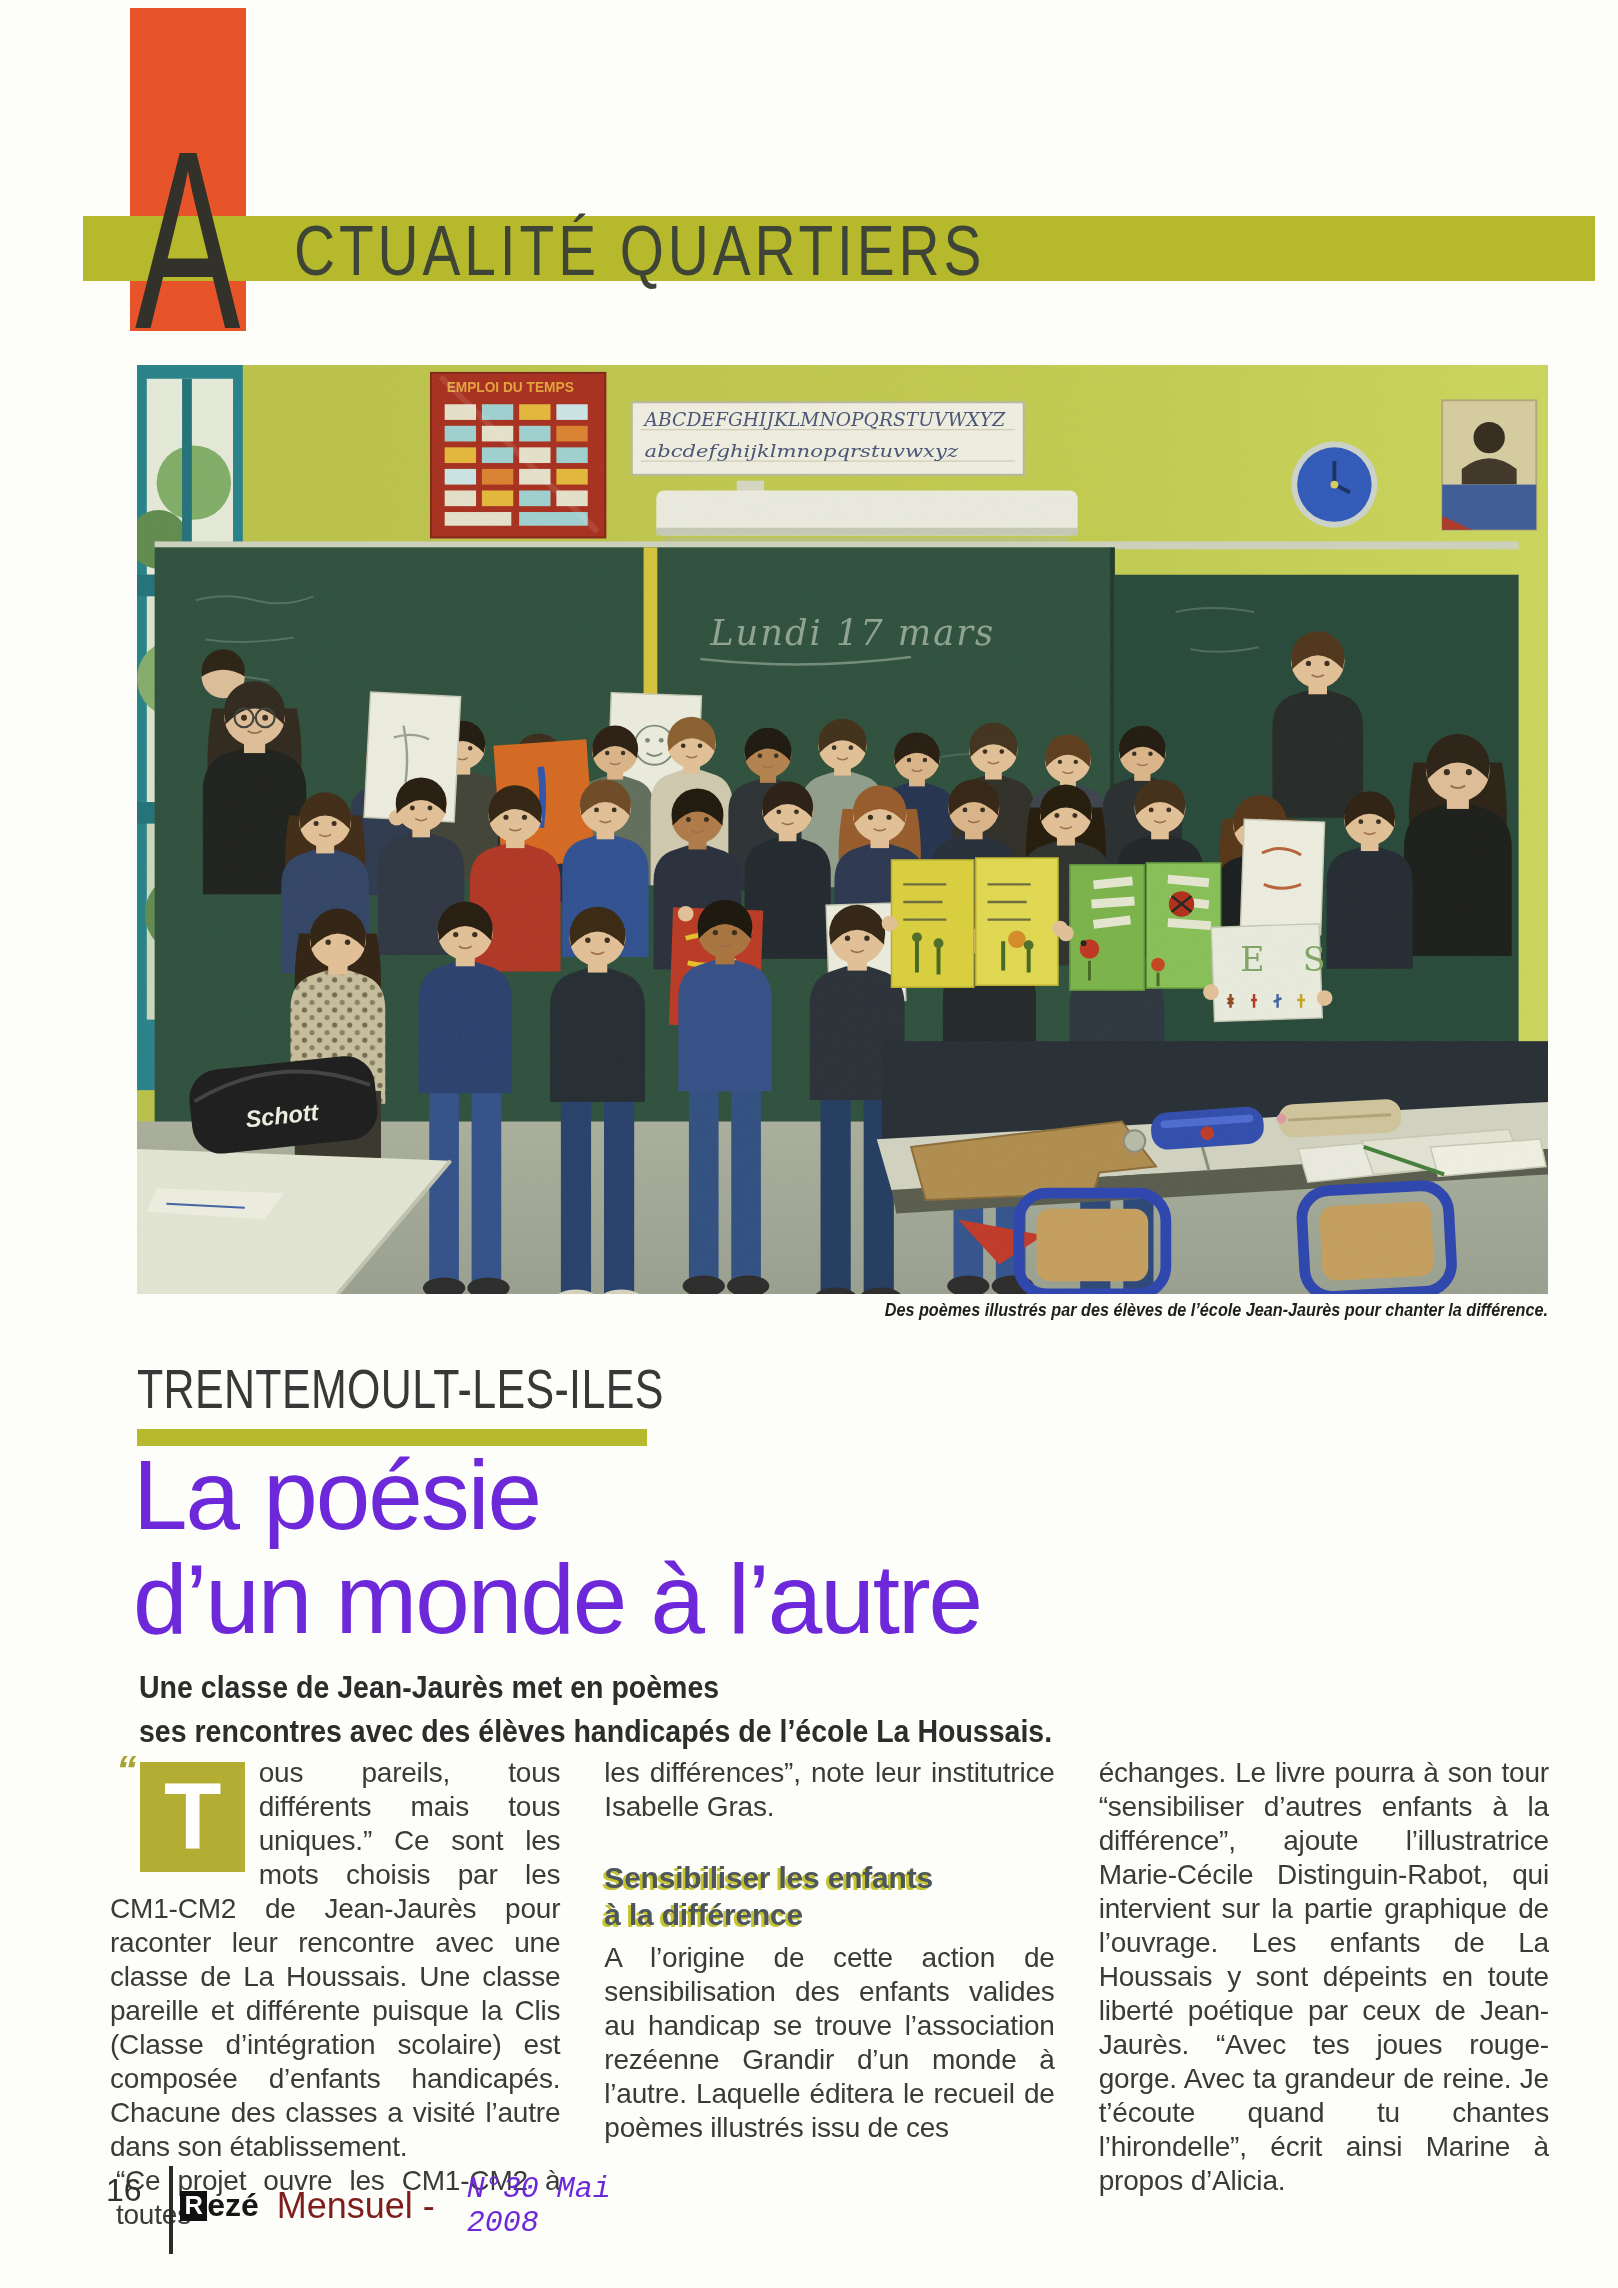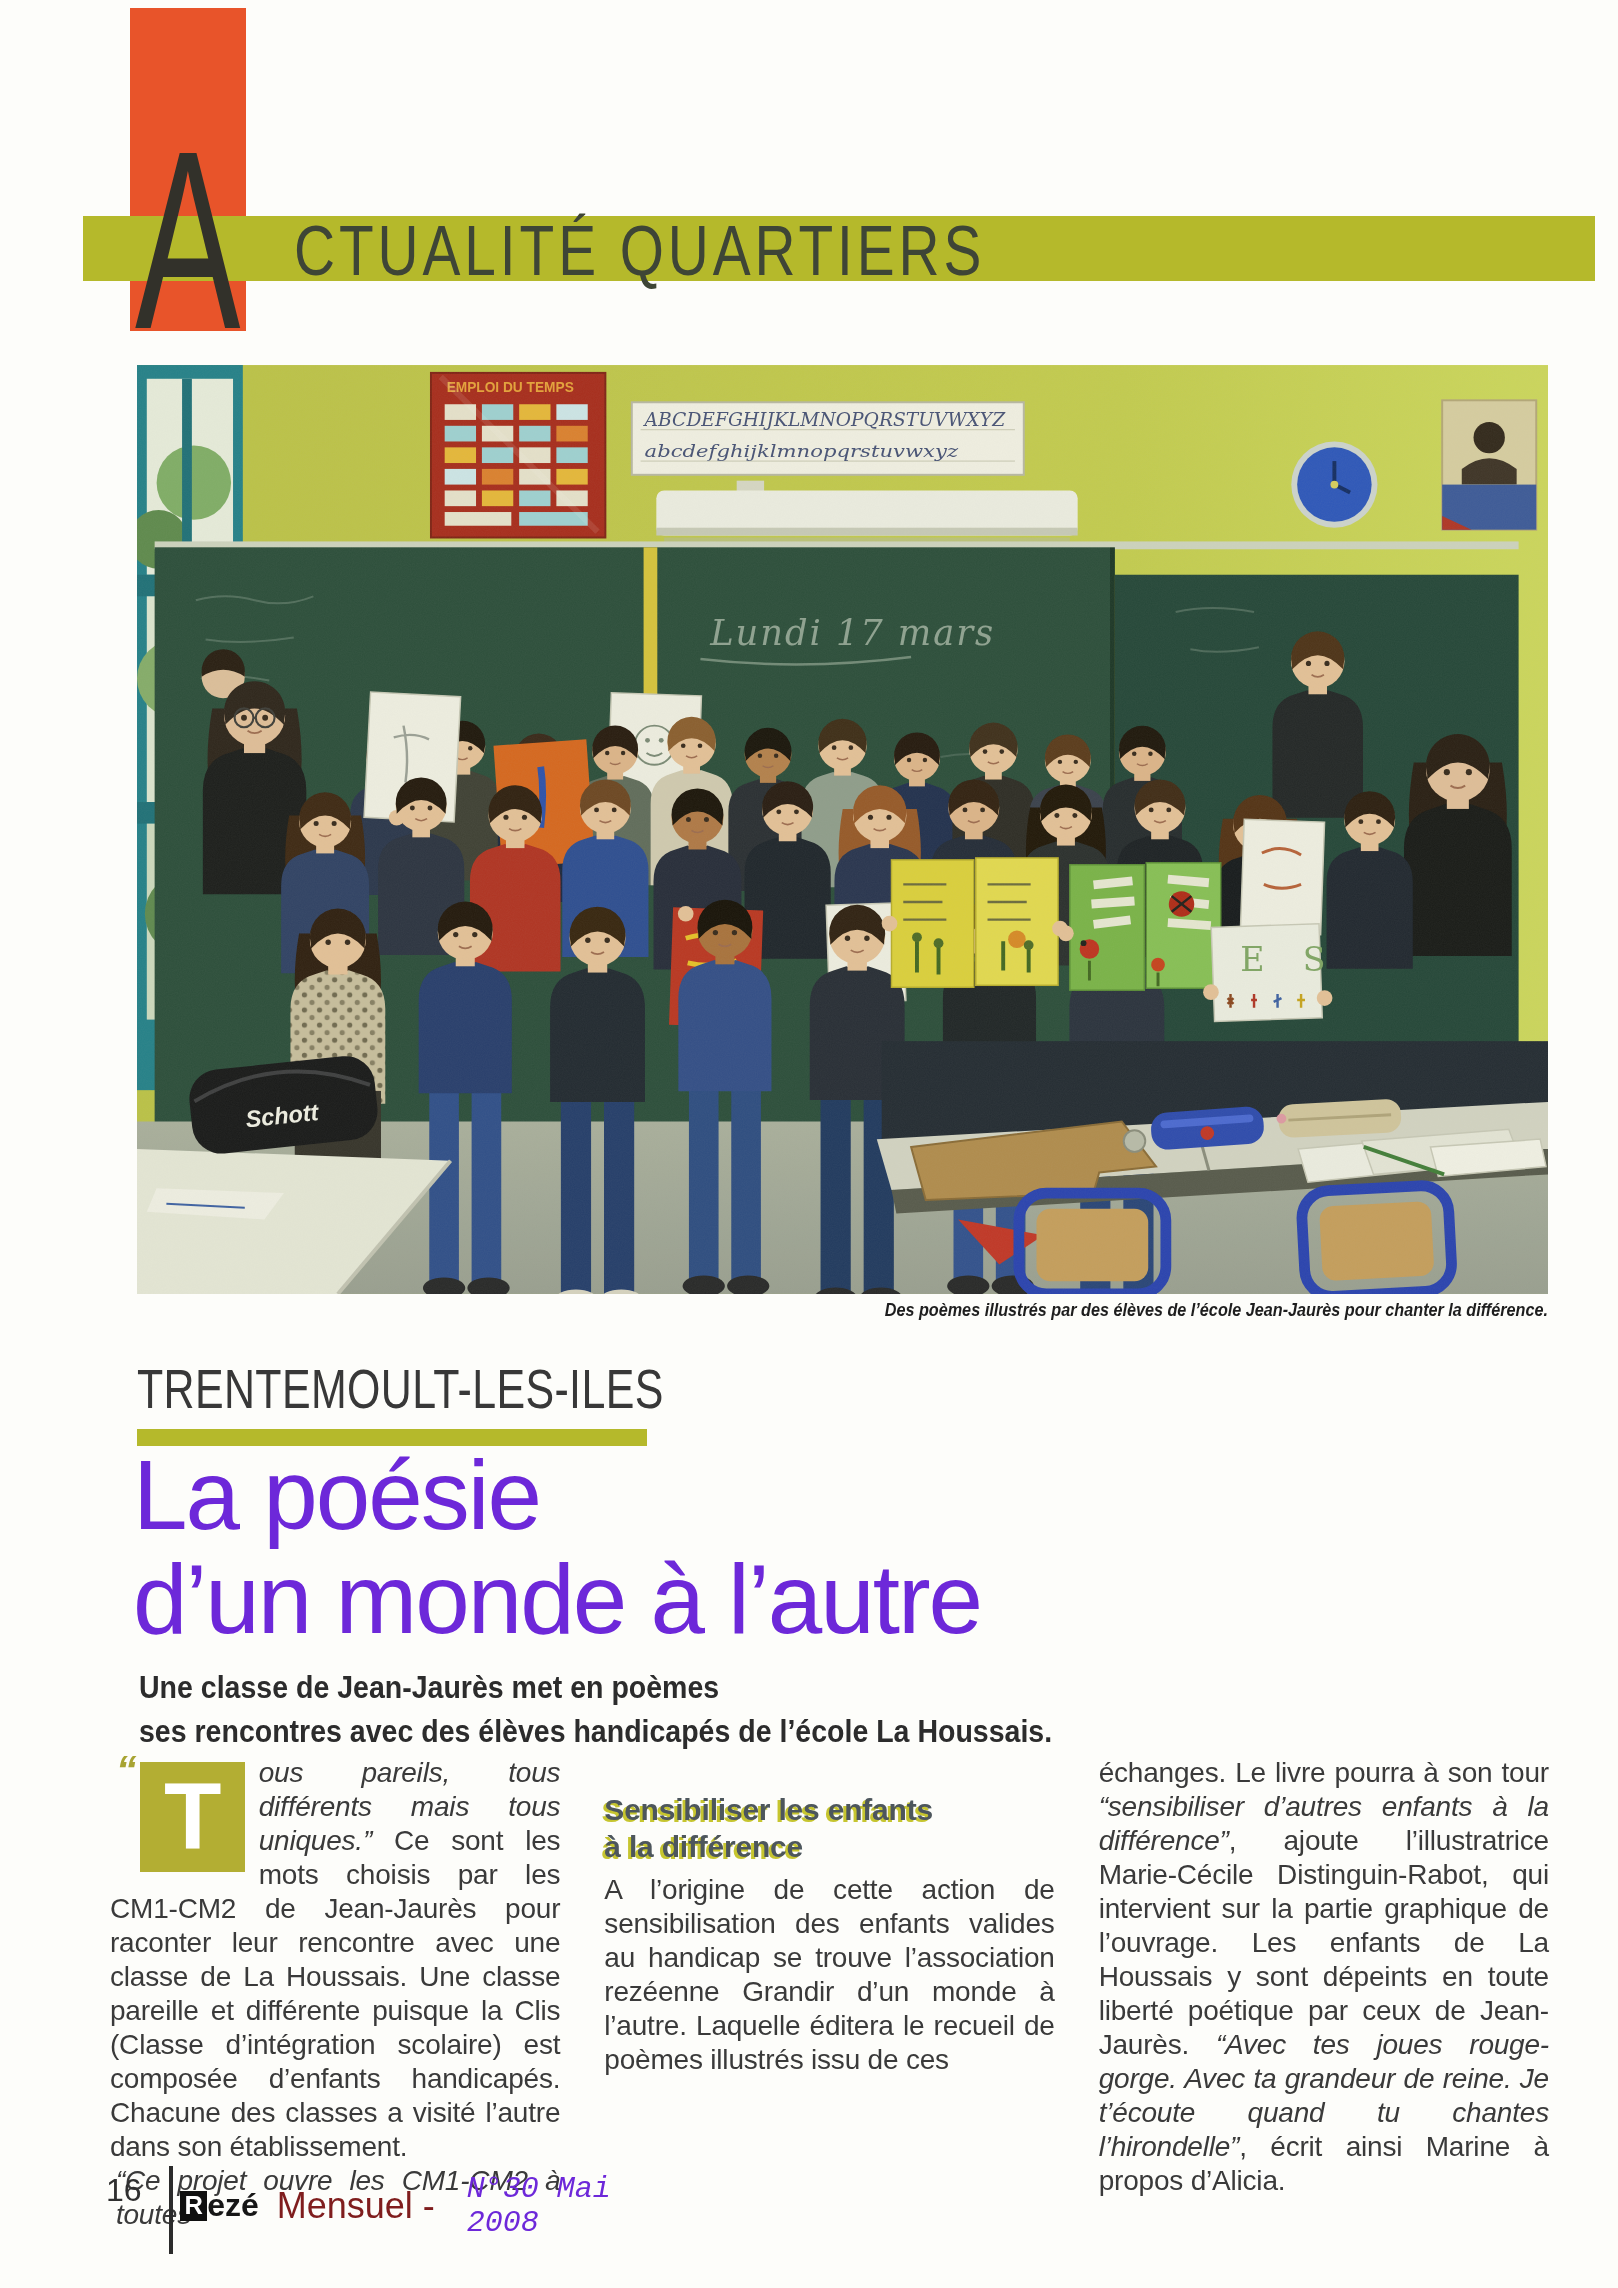--- a/index.html
+++ b/index.html
@@ -37,21 +37,21 @@
   #lead{
     left:139px;top:1666px;font-size:31px;line-height:44px;font-weight:bold;color:#2c2c2c;
     transform:scaleX(.92);transform-origin:left top;white-space:nowrap;
   }
   #columns{
     left:110px;top:1756px;width:1439px;display:flex;gap:44px;
     font-size:28px;line-height:34px;letter-spacing:-0.2px;text-align:justify;color:#3a3a3a;
   }
   #columns .col{flex:1;position:relative;}
   #columns p{margin:0;}
-  .it{font-style:italic;}
+  .it{}
   #open-quote{
     position:absolute;left:5.9px;top:-5.9px;font-size:41px;line-height:41px;
     font-weight:bold;font-style:italic;color:#a8a432;
   }
   #drop-cap{
     float:left;width:105px;height:110px;margin:5.9px 13.7px 5.9px 30px;
     background:#b3ae33;color:#ffffff;font-size:94px;font-weight:bold;
     display:flex;align-items:center;justify-content:center;
   }
   #col1-quote{padding-left:5.9px;}
@@ -441,20 +441,21 @@
 </div>
 
 <div class="abs" id="columns">
   <div class="col">
     <span id="open-quote">“</span>
     <div id="drop-cap">T</div>
     <p><span class="it">ous pareils, tous différents mais tous uniques.”</span><span> Ce sont les mots choisis par les CM1-CM2 de Jean-Jaurès pour raconter leur rencontre avec une classe de La Houssais. Une classe pareille et différente puisque la Clis (Classe d’intégration scolaire) est composée d’enfants handicapés. Chacune des classes a visité l’autre dans son établissement.</span></p>
     <p id="col1-quote" class="it">“Ce projet ouvre les CM1-CM2 à toutes</p>
   </div>
   <div class="col">
+    <p><span class="it">les différences”,</span><span> note leur institutrice Isabelle Gras.</span></p>
     <h3 class="subhead"><span>Sensibiliser les enfants</span><br><span>à la différence</span></h3>
     <p>A l’origine de cette action de sensibilisation des enfants valides au handicap se trouve l’association rezéenne Grandir d’un monde à l’autre. Laquelle éditera le recueil de poèmes illustrés issu de ces</p>
   </div>
   <div class="col">
     <p><span>échanges. Le livre pourra à son tour </span><span class="it">“sensibiliser d’autres enfants à la différence”</span><span>, ajoute l’illustratrice Marie-Cécile Distinguin-Rabot, qui intervient sur la partie graphique de l’ouvrage. Les enfants de La Houssais y sont dépeints en toute liberté poétique par ceux de Jean-Jaurès. </span><span class="it">“Avec tes joues rouge-gorge. Avec ta grandeur de reine. Je t’écoute quand tu chantes l’hirondelle”</span><span>, écrit ainsi Marine à propos d’Alicia.</span></p>
   </div>
 </div>
 
 <div class="abs" id="footer">
   <div id="page-number">16</div>

